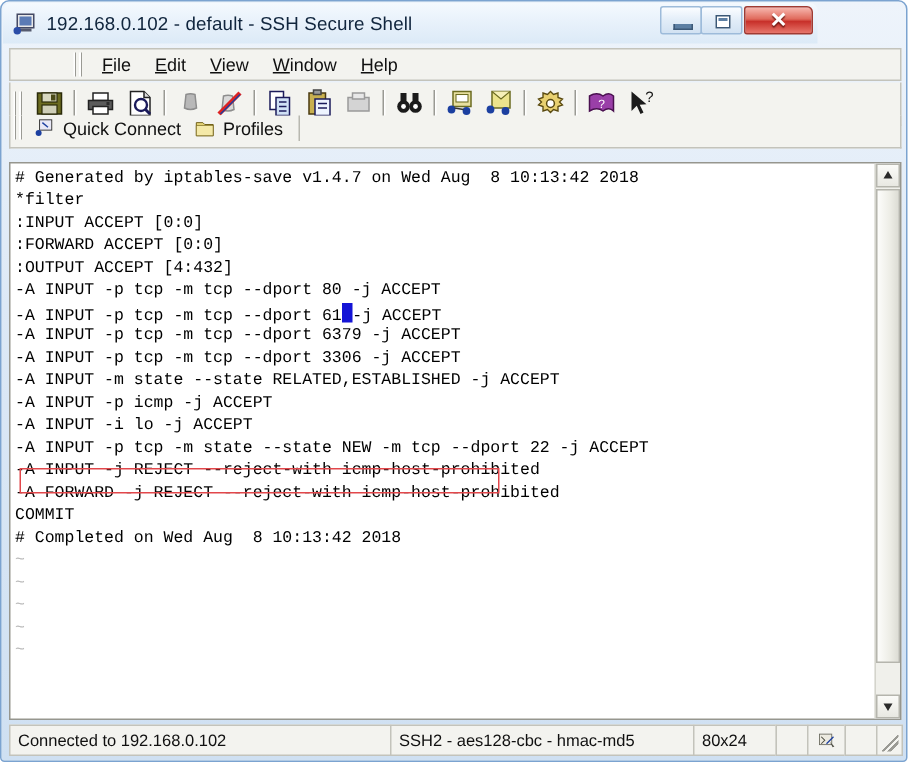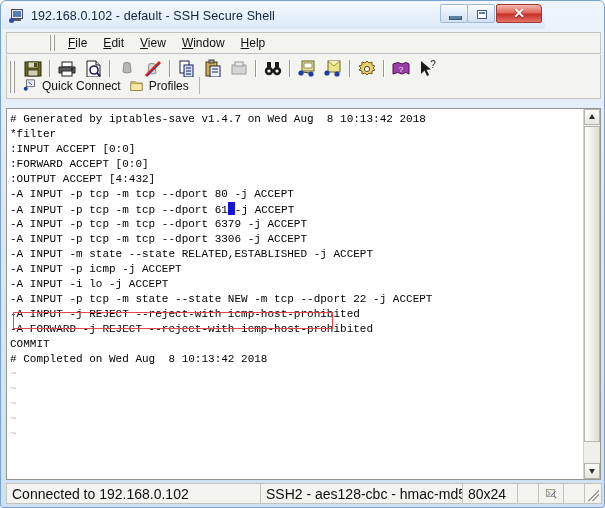--- a/index.html
+++ b/index.html
@@ -290,21 +290,21 @@
     position: absolute;
     left: 5px; top: 482px;
     width: 595px; height: 21px;
     display: flex;
     align-items: stretch;
   }
   .sb-cell {
     background: #f3f3ef;
     border: 1px solid #c3c3bb;
     box-sizing: border-box;
-    font-size: 14px;
+    font-size: 11px;
     color: #101010;
     display: flex;
     align-items: center;
     padding: 0 5px;
     white-space: nowrap;
     margin-right: -1px;
   }
   .sb-cell.flex1 { flex: 1 1 auto; }
   .sb-cell.w-cipher { width: 203px; }
   .sb-cell.w-size { width: 56px; }

